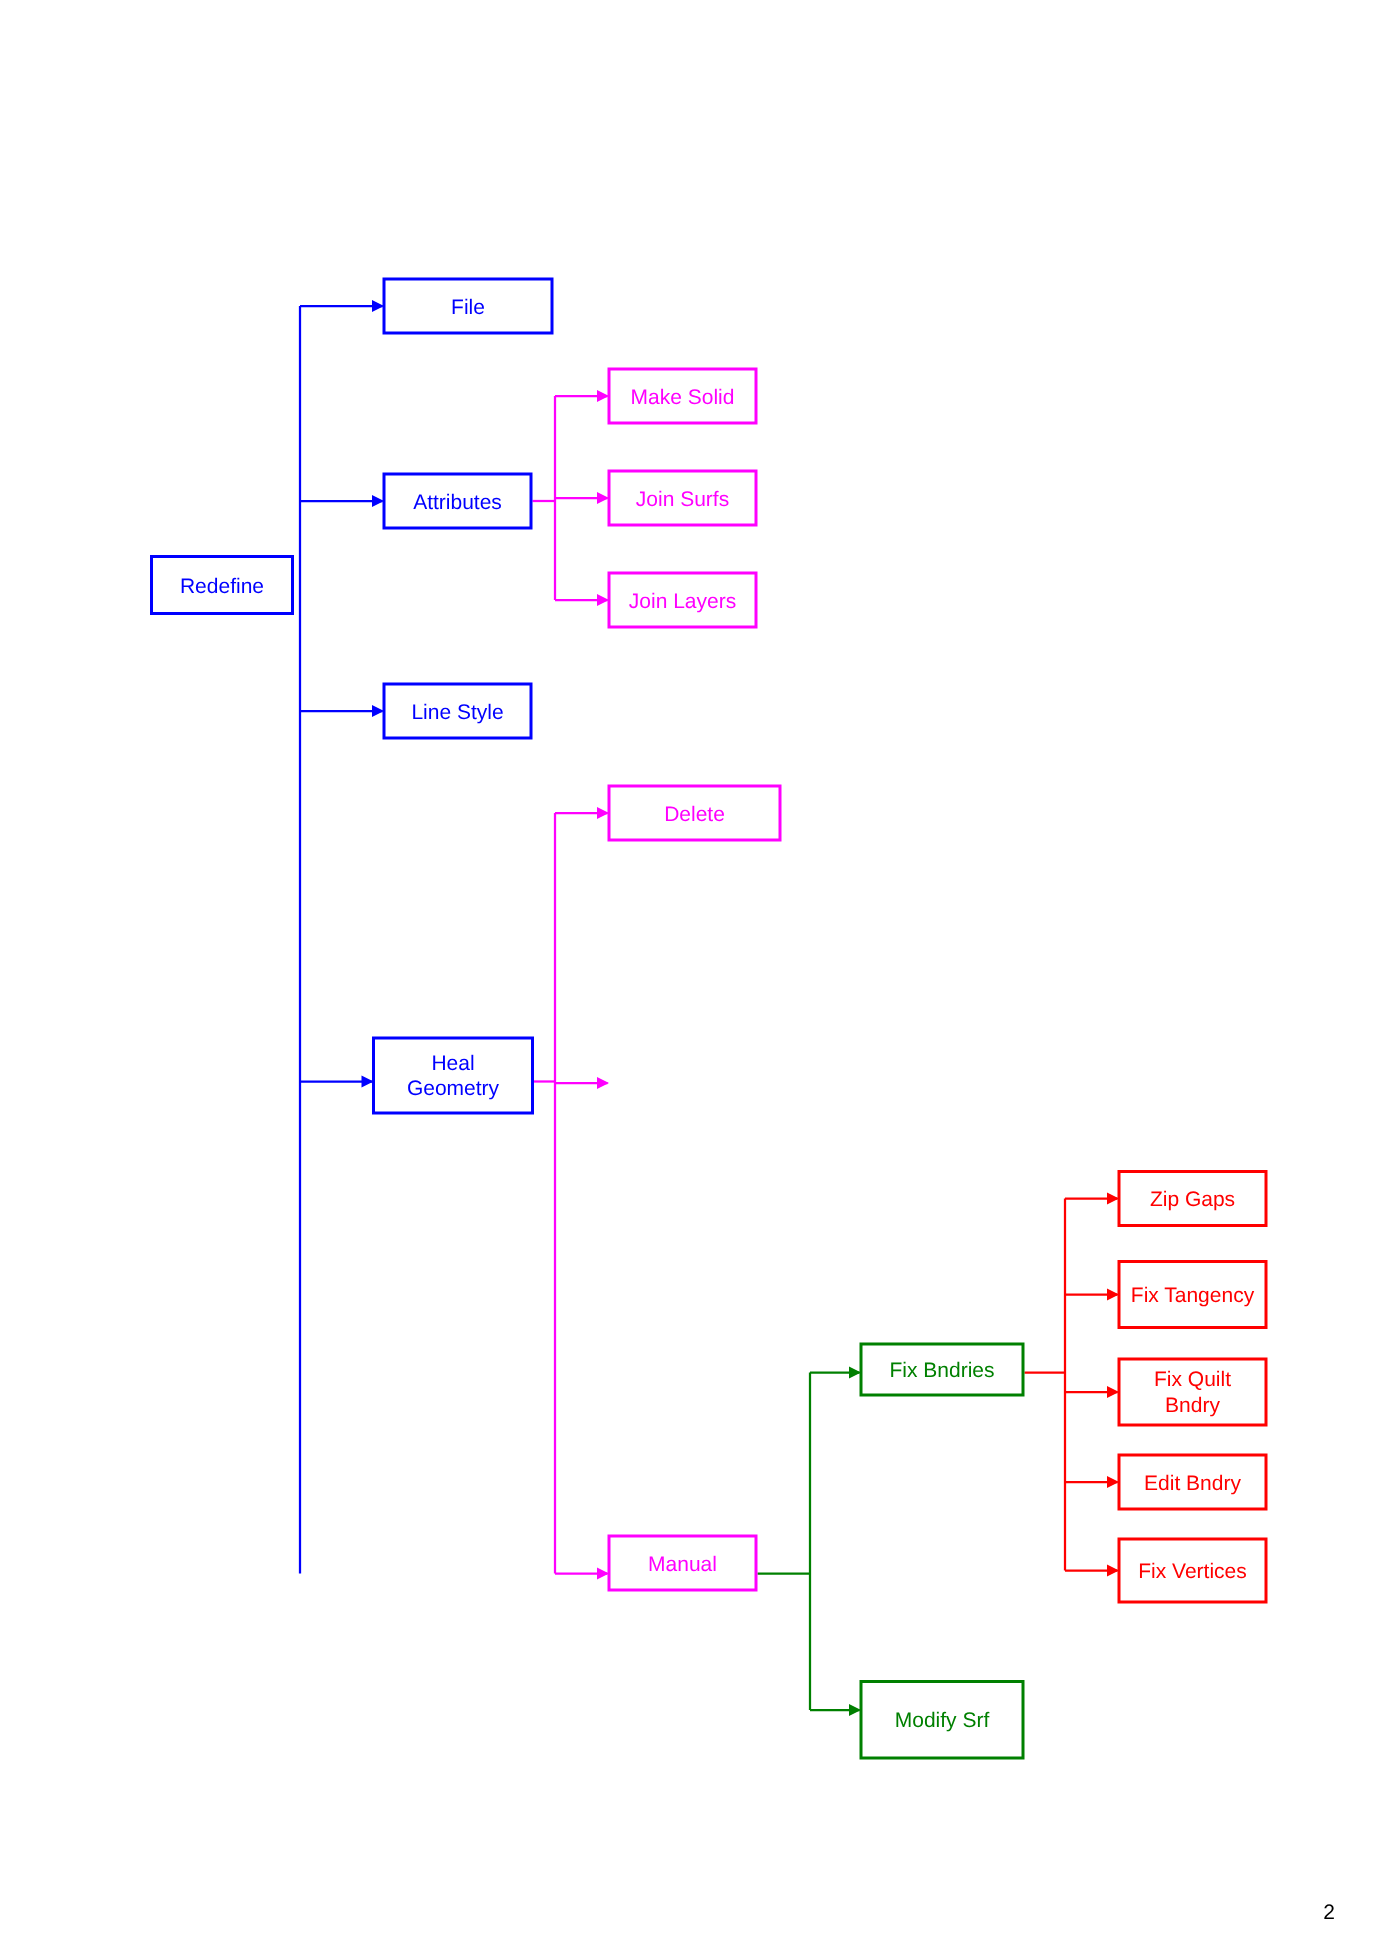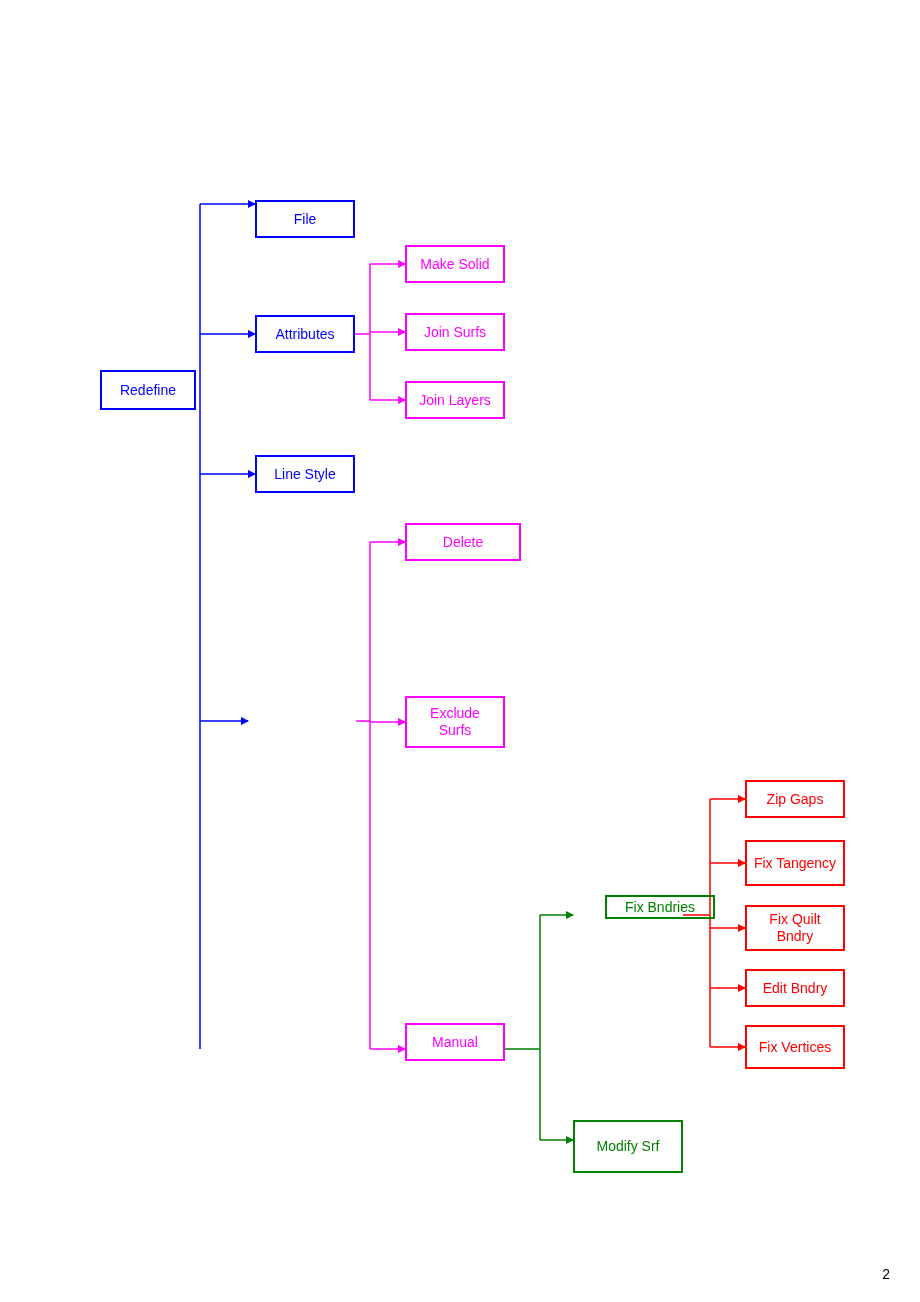--- a/index.html
+++ b/index.html
@@ -128,41 +128,41 @@
 
     <line x1="710" y1="988" x2="745" y2="988" stroke="#ff0000" stroke-width="1.5"></line>
     <polygon points="738,984 746,988 738,992" fill="#ff0000"></polygon>
 
     <line x1="710" y1="1047" x2="745" y2="1047" stroke="#ff0000" stroke-width="1.5"></line>
     <polygon points="738,1043 746,1047 738,1051" fill="#ff0000"></polygon>
   </svg>
 
   <div class="node node-blue" style="left:100px; top:370px; width:96px; height:40px;">Redefine</div>
 
-  <div class="node node-blue" style="left:255px; top:185px; width:100px; height:38px;margin-top:15px;">File</div>
+  <div class="node node-blue" style="left:255px; top:185px; width:114px; height:38px;">File</div>
 
   <div class="node node-blue" style="left:255px; top:315px; width:100px; height:38px;">Attributes</div>
 
   <div class="node node-blue" style="left:255px; top:455px; width:100px; height:38px;">Line Style</div>
 
+  <div class="node node-blue" style="left:248px; top:691px; width:108px; height:52px;">Heal
+Geometry</div>
 
   <div class="node node-magenta" style="left:405px; top:245px; width:100px; height:38px;">Make Solid</div>
 
   <div class="node node-magenta" style="left:405px; top:313px; width:100px; height:38px;">Join Surfs</div>
 
   <div class="node node-magenta" style="left:405px; top:381px; width:100px; height:38px;">Join Layers</div>
 
   <div class="node node-magenta" style="left:405px; top:523px; width:116px; height:38px;">Delete</div>
 
-  <div class="node node-magenta" style="left:405px; top:696px; width:100px; height:52px;">Exclude
-Surfs</div>
 
   <div class="node node-magenta" style="left:405px; top:1023px; width:100px; height:38px;">Manual</div>
 
-  <div class="node node-green" style="left:573px; top:895px; width:110px; height:24px;margin-left:32px;">Fix Bndries</div>
+  <div class="node node-green" style="left:573px; top:895px; width:110px; height:36px;">Fix Bndries</div>
 
   <div class="node node-green" style="left:573px; top:1120px; width:110px; height:53px;">Modify Srf</div>
 
   <div class="node node-red" style="left:745px; top:780px; width:100px; height:38px;">Zip Gaps</div>
 
   <div class="node node-red" style="left:745px; top:840px; width:100px; height:46px;">Fix
 Tangency</div>
 
   <div class="node node-red" style="left:745px; top:905px; width:100px; height:46px;">Fix Quilt
 Bndry</div>

